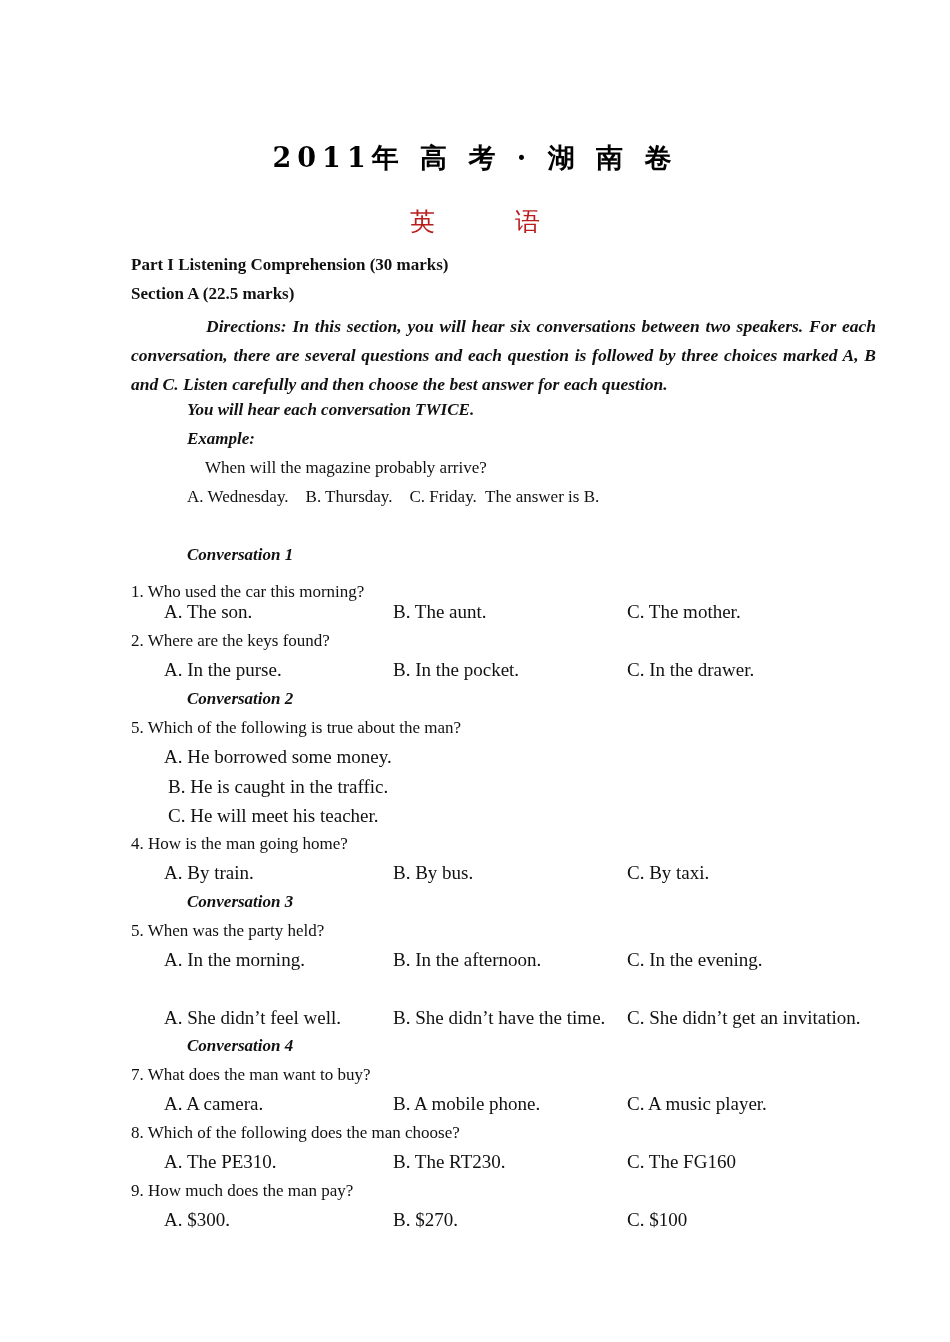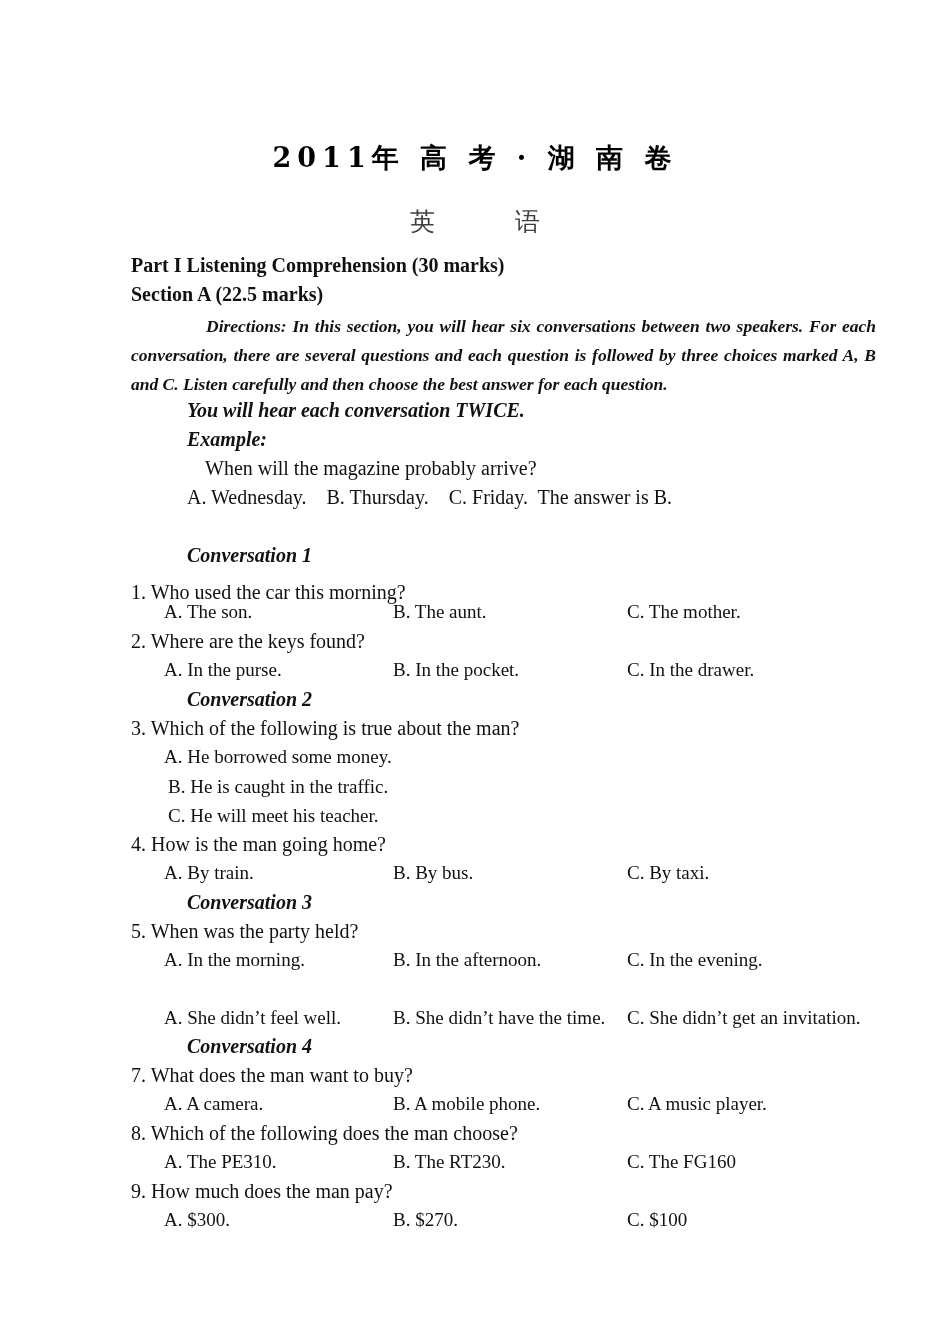--- a/index.html
+++ b/index.html
@@ -9,26 +9,26 @@
       color: #111111;
     }
     .page { position: absolute; left: 0; top: 0; width: 840px; height: 1342px; }
     .title {
       position: absolute; left: 0; width: 950px; top: 140px; text-align: center;
       font-family: "DejaVu Serif", serif; font-weight: bold; font-size: 27px;
       letter-spacing: 6px; color: #000;
     }
     .subtitle {
       position: absolute; left: 0; width: 950px; top: 205px; text-align: center;
-      font-family: Liberation Sans, sans-serif; font-size: 25px; color: #404040;
+      font-family: Liberation Sans, sans-serif; font-size: 25px; color: #b91c1c;
     }
     .subtitle span { display: inline-block; }
     .subtitle .gap { width: 80px; }
     .line {
-      position: absolute; font-size: 20px; line-height: 22px; white-space: nowrap;
+      position: absolute; font-size: 17px; line-height: 22px; white-space: nowrap;
     }
     .bold { font-weight: bold; }
     .bi { font-weight: bold; font-style: italic; }
     .para {
       position: absolute; left: 131px; width: 745px; top: 312px;
       font-size: 17.5px; line-height: 29px; font-weight: bold; font-style: italic;
       text-align: justify; text-indent: 75px;
     }
     .opt { position: absolute; font-size: 19px; line-height: 22px; white-space: nowrap; }
     .footer {
@@ -59,21 +59,21 @@
   <div class="line" style="left:131px; top:572px;margin-top:9px;">1. Who used the car this morning?</div>
   <div class="opt" style="left:164px; top:601px;">A. The son.</div>
   <div class="opt" style="left:393px; top:601px;">B. The aunt.</div>
   <div class="opt" style="left:627px; top:601px;">C. The mother.</div>
   <div class="line" style="left:131px; top:630px;">2. Where are the keys found?</div>
   <div class="opt" style="left:164px; top:659px;">A. In the purse.</div>
   <div class="opt" style="left:393px; top:659px;">B. In the pocket.</div>
   <div class="opt" style="left:627px; top:659px;">C. In the drawer.</div>
 
   <div class="line bi" style="left:187px; top:688px;">Conversation 2</div>
-  <div class="line" style="left:131px; top:717px;">3. Which of the following is true about the man?</div>
+  <div class="line" style="left:131px; top:717px;">5. Which of the following is true about the man?</div>
   <div class="opt" style="left:164px; top:746px;">A. He borrowed some money.</div>
   <div class="opt" style="left:168px; top:776px;">B. He is caught in the traffic.</div>
   <div class="opt" style="left:168px; top:805px;">C. He will meet his teacher.</div>
   <div class="line" style="left:131px; top:833px;">4. How is the man going home?</div>
   <div class="opt" style="left:164px; top:862px;">A. By train.</div>
   <div class="opt" style="left:393px; top:862px;">B. By bus.</div>
   <div class="opt" style="left:627px; top:862px;">C. By taxi.</div>
 
   <div class="line bi" style="left:187px; top:891px;">Conversation 3</div>
   <div class="line" style="left:131px; top:920px;">5. When was the party held?</div>

